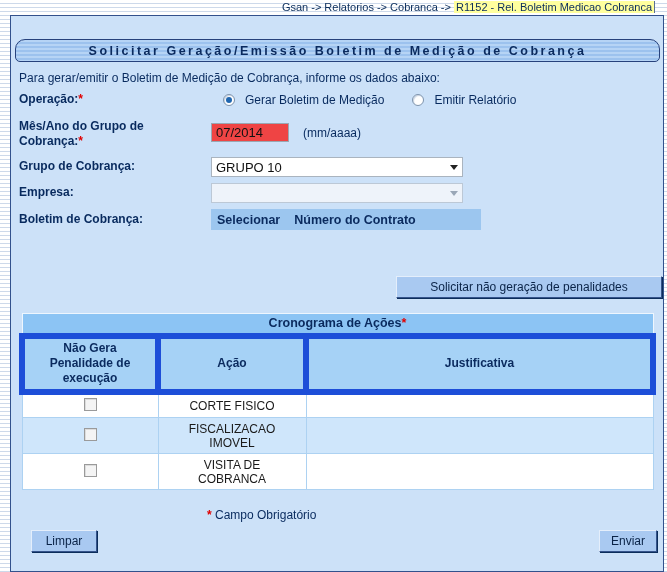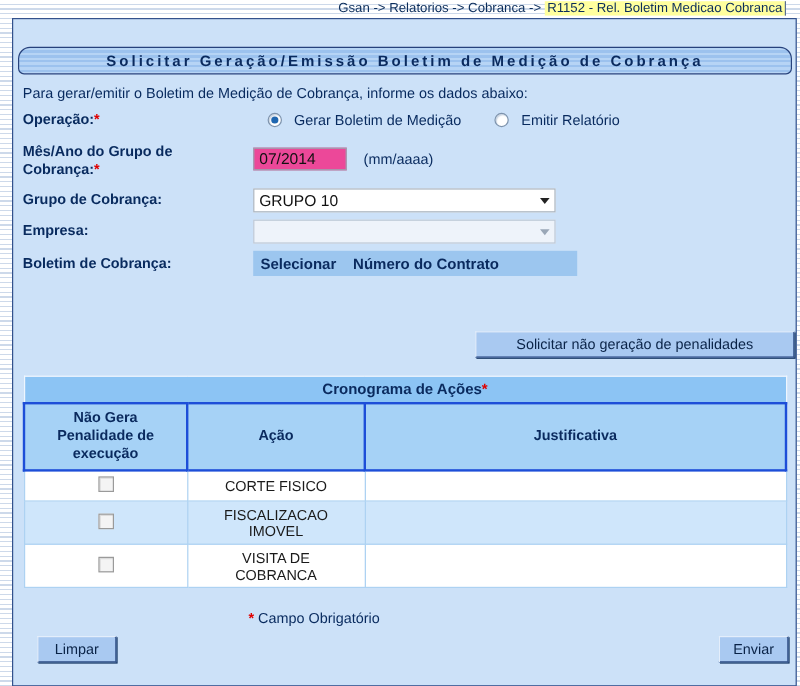--- a/index.html
+++ b/index.html
@@ -40,21 +40,21 @@
     border: 1px solid #7d93ad; background: #ffffff;
     display: inline-flex; align-items: center; justify-content: center;
     box-shadow: inset 1px 1px 1px #c9d4e2;
   }
   .radio.checked::after { content: ""; width: 6px; height: 6px; border-radius: 50%; background: #1f66b0; }
   .radio-lab { margin-left: 10px; }
   .radio-gap { margin-left: 28px; }
 
   .txt-input {
     position: absolute; left: 200px; top: 107px; width: 78px; height: 19px;
-    border: 1px solid #9aa6b2; background: #ec4899; font-family: "Liberation Sans", sans-serif;
+    border: 1px solid #9aa6b2; background: #ef4444; font-family: "Liberation Sans", sans-serif;
     font-size: 13px; color: #111; padding: 0 4px;
   }
   .hint { position: absolute; left: 292px; top: 110px; font-size: 12px; color: #082a5e; }
 
   .select {
     position: absolute; left: 200px; width: 252px; height: 20px;
     background: #ffffff; border: 1px solid #aab4bf;
     display: flex; align-items: center; font-size: 13px; color: #111;
     padding: 0 4px; cursor: default;
   }
@@ -87,21 +87,21 @@
   .btn-enviar  { position: absolute; right: 6px; top: 514px; width: 58px; height: 22px; }
 
   table.cron {
     position: absolute; left: 8px; top: 297px; width: 637px;
     border-collapse: collapse; table-layout: fixed;
     font-size: 12px; color: #1a1a1a;
   }
   table.cron th, table.cron td { text-align: center; vertical-align: middle; }
   table.cron .t-title { background: #8cc4f4; border: 1px solid #eef6fe; height: 22px;
     font-size: 12.5px; font-weight: bold; color: #0a2a5e; }
-  table.cron th.sub { background: #a6d2f6; border: 2px solid #1d4ed8; height: 56px;
+  table.cron th.sub { background: #a6d2f6; border: 6px solid #1d4ed8; height: 56px;
     font-size: 12px; font-weight: bold; color: #0a2a5e; line-height: 15px; padding: 0 18px; }
   table.cron td { border: 1px solid #add2f2; background: #ffffff; }
   table.cron tr.alt td { background: #cfe6fb; }
   table.cron td.acao { padding: 0 25px; line-height: 14px; }
   .checkbox {
     width: 13px; height: 13px; display: inline-block;
     border: 1px solid #9a9a9a; background: #f4f4f4;
     box-shadow: inset 1px 1px 0 #dcdcdc;
   }
 

